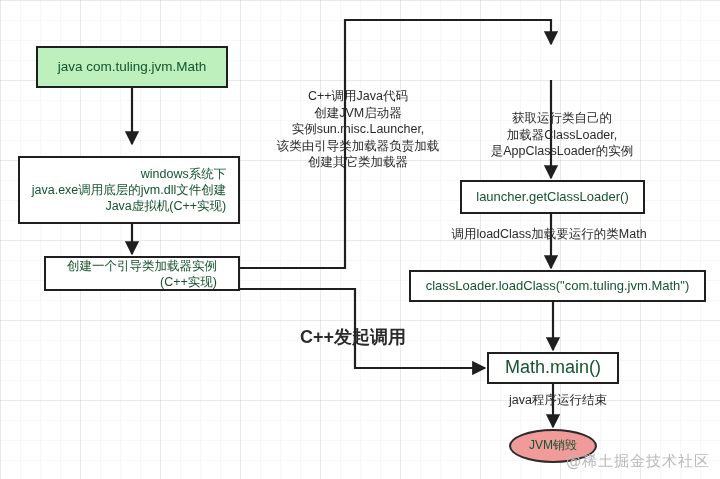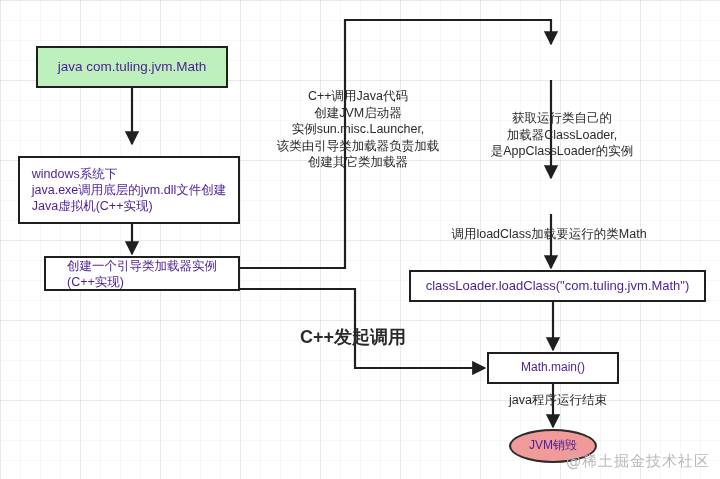--- a/index.html
+++ b/index.html
@@ -21,22 +21,22 @@
     background-size:80px 80px, 80px 80px, 20px 20px, 20px 20px;
     background-position:0 -1px, -1px 0, 0 -1px, -1px 0;
   }
   svg#wires{position:absolute;left:0;top:0;width:720px;height:479px;}
   .node{
     position:absolute;
     box-sizing:border-box;
     border:2px solid #1f1f1f;
     background:#ffffff;
     display:flex;align-items:center;justify-content:center;
-    text-align:left;
-    color:#4c1d95;
+    text-align:right;
+    color:#14532d;
     line-height:1.28;
     white-space:pre-line;
   }
   .green{background:#bdf0bd;border-color:#1f1f1f;}
   .pink{background:#f5bfc0;border-color:#2b2b2b;}
   .oval{
     border-radius:50%;
     background:#f09a9a;
     border:2px solid #2b2b2b;
   }
@@ -46,21 +46,21 @@
     color:#2a2a2a;
     line-height:1.32;
     white-space:pre-line;
   }
   #n-start{left:36px;top:46px;width:192px;height:42px;font-size:13.5px;}
   #n-win{left:18px;top:156px;width:222px;height:68px;font-size:12.5px;}
   #n-boot{left:44px;top:256px;width:196px;height:35px;font-size:12.5px;}
   #n-launcher{left:440px;top:46px;width:222px;height:34px;font-size:13px;}
   #n-getcl{left:460px;top:180px;width:185px;height:34px;font-size:13px;}
   #n-loadclass{left:409px;top:270px;width:297px;height:32px;font-size:13px;}
-  #n-main{left:487px;top:352px;width:132px;height:32px;font-size:12px;}
+  #n-main{left:487px;top:352px;width:132px;height:32px;font-size:18px;}
   #n-destroy{left:509px;top:429px;width:88px;height:34px;font-size:12px;}
   #l-cpp{left:268px;top:88px;width:180px;font-size:12.5px;}
   #l-getload{left:462px;top:110px;width:200px;font-size:12.5px;}
   #l-loadcall{left:424px;top:226px;width:250px;font-size:12.5px;}
   #l-done{left:396px;top:312px;width:310px;font-size:12.5px;}
   #l-cppcall{left:293px;top:326px;width:120px;font-size:18px;font-weight:bold;}
   #l-end{left:478px;top:392px;width:160px;font-size:12.5px;}
   #watermark{
     position:absolute;left:566px;top:452px;
     font-size:15px;color:#b9b9b9;letter-spacing:1px;
@@ -94,20 +94,21 @@
   <div class="node green" id="n-start">java com.tuling.jvm.Math</div>
 
   <div class="node" id="n-win">windows系统下
 java.exe调用底层的jvm.dll文件创建
 Java虚拟机(C++实现)</div>
 
   <div class="node" id="n-boot">创建一个引导类加载器实例
 (C++实现)</div>
 
 
+  <div class="node" id="n-getcl">launcher.getClassLoader()</div>
 
   <div class="node" id="n-loadclass">classLoader.loadClass("com.tuling.jvm.Math")</div>
 
   <div class="node" id="n-main">Math.main()</div>
 
   <div class="node oval" id="n-destroy">JVM销毁</div>
 
   <div class="lbl" id="l-cpp">C++调用Java代码
 创建JVM启动器
 实例sun.misc.Launcher,

